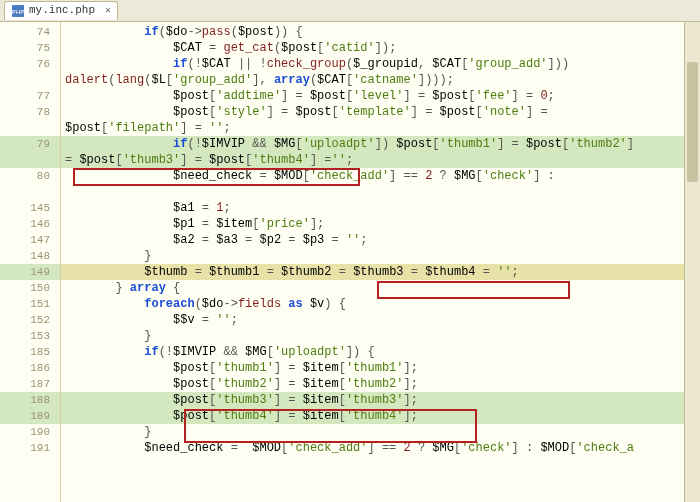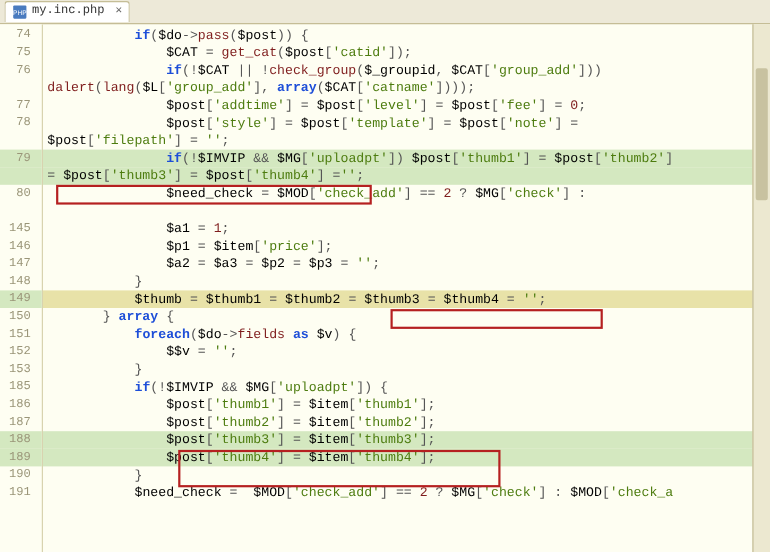--- a/index.html
+++ b/index.html
@@ -38,21 +38,21 @@
 }
 .tab-close { font-size: 10px; color: #666; margin-left: 6px; }
 .editor {
   display: flex;
   height: calc(100% - 22px);
   overflow: hidden;
 }
 .gutter {
   background: #fefef2;
   border-right: 1px solid #d4cfa8;
-  width: 39px;
+  width: 61px;
   flex-shrink: 0;
   padding-top: 2px;
   text-align: right;
 }
 .line-no {
   color: #9a9578;
   font-size: 11px;
   padding-right: 10px;
   height: 16px;
   line-height: 16px;

